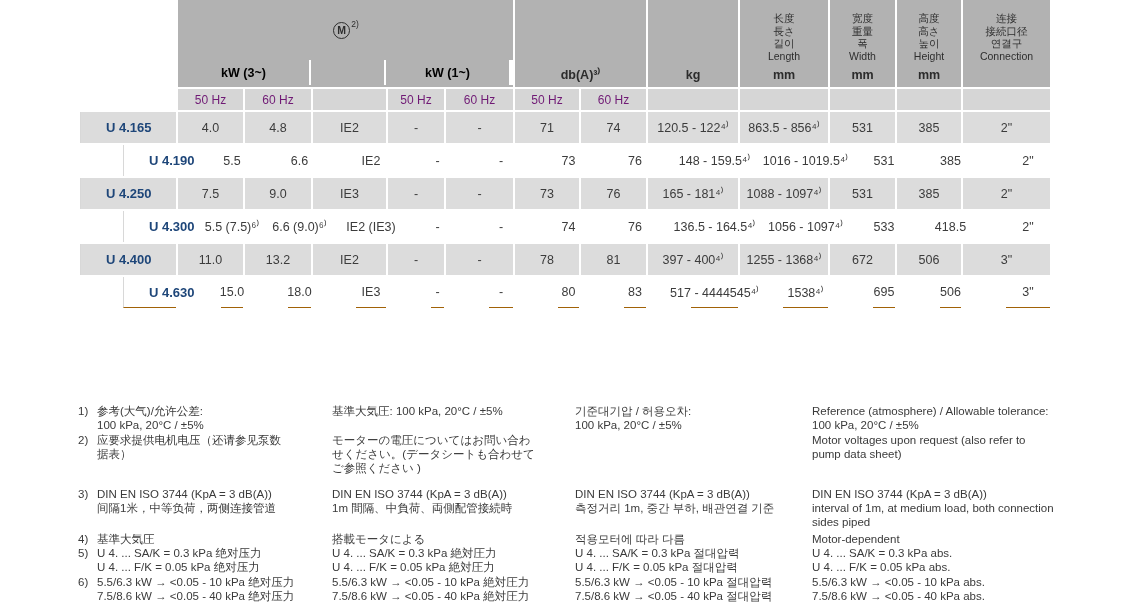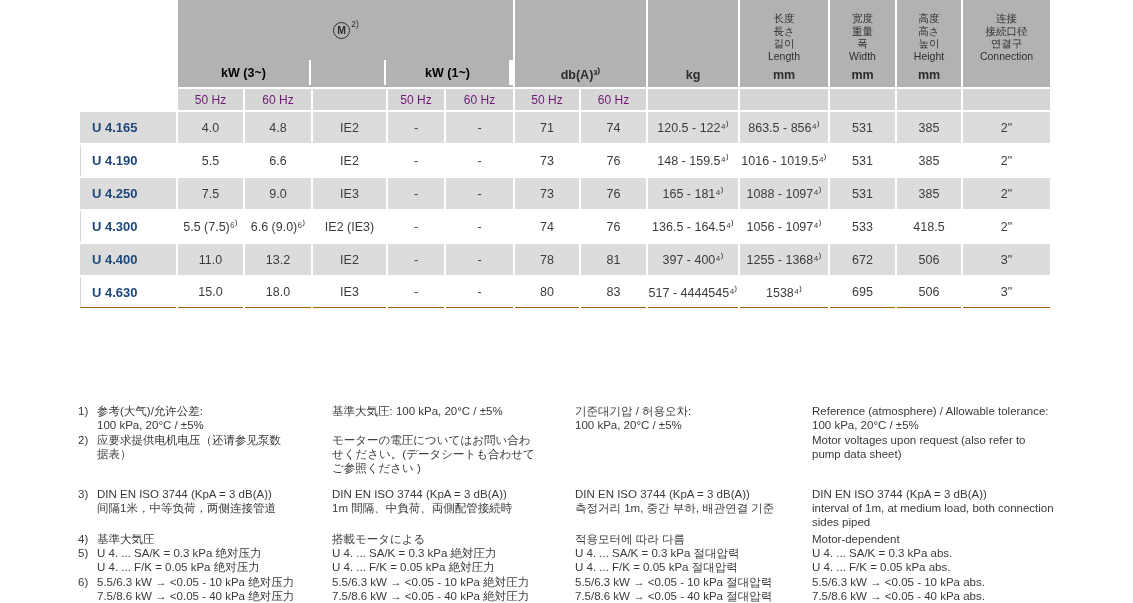--- a/index.html
+++ b/index.html
@@ -14,22 +14,22 @@
     display:grid;
     grid-template-columns:96px 65px 66px 73px 56px 67px 64px 65px 90px 88px 65px 64px 87px;
     grid-template-rows:60px 25px 21px repeat(6, 31px);
     gap:2px; background:#ffffff;
   }
   .cell { display:flex; align-items:center; justify-content:center;
           font-size:12.5px; color:#3c3c3c; white-space:nowrap; }
   .hdr  { background:#b2b2b2; }
   .sub  { background:#d6d6d6; font-size:12px; color:#701a75; }
   .ra   { background:#dcdcdc; }
-  .rb   { background:#ffffff; }
-  .model { justify-content:flex-start; padding-left:11px; font-weight:bold;
+  .rb   { background:#ffffff;margin-left:43px; }
+  .model { justify-content:flex-start; padding-left:25px; font-weight:bold;
            color:#1e4679; font-size:13px; background-clip:padding-box; }
 
   
   .gc1{grid-column:1}.gc2{grid-column:2}.gc3{grid-column:3}.gc4{grid-column:4}
   .gc5{grid-column:5}.gc6{grid-column:6}.gc7{grid-column:7}.gc8{grid-column:8}
   .gc9{grid-column:9}.gc10{grid-column:10}.gc11{grid-column:11}.gc12{grid-column:12}
   .gc13{grid-column:13}
   .gr3{grid-row:3}.gr4{grid-row:4}.gr5{grid-row:5}.gr6{grid-row:6}
   .gr7{grid-row:7}.gr8{grid-row:8}.gr9{grid-row:9}
 

